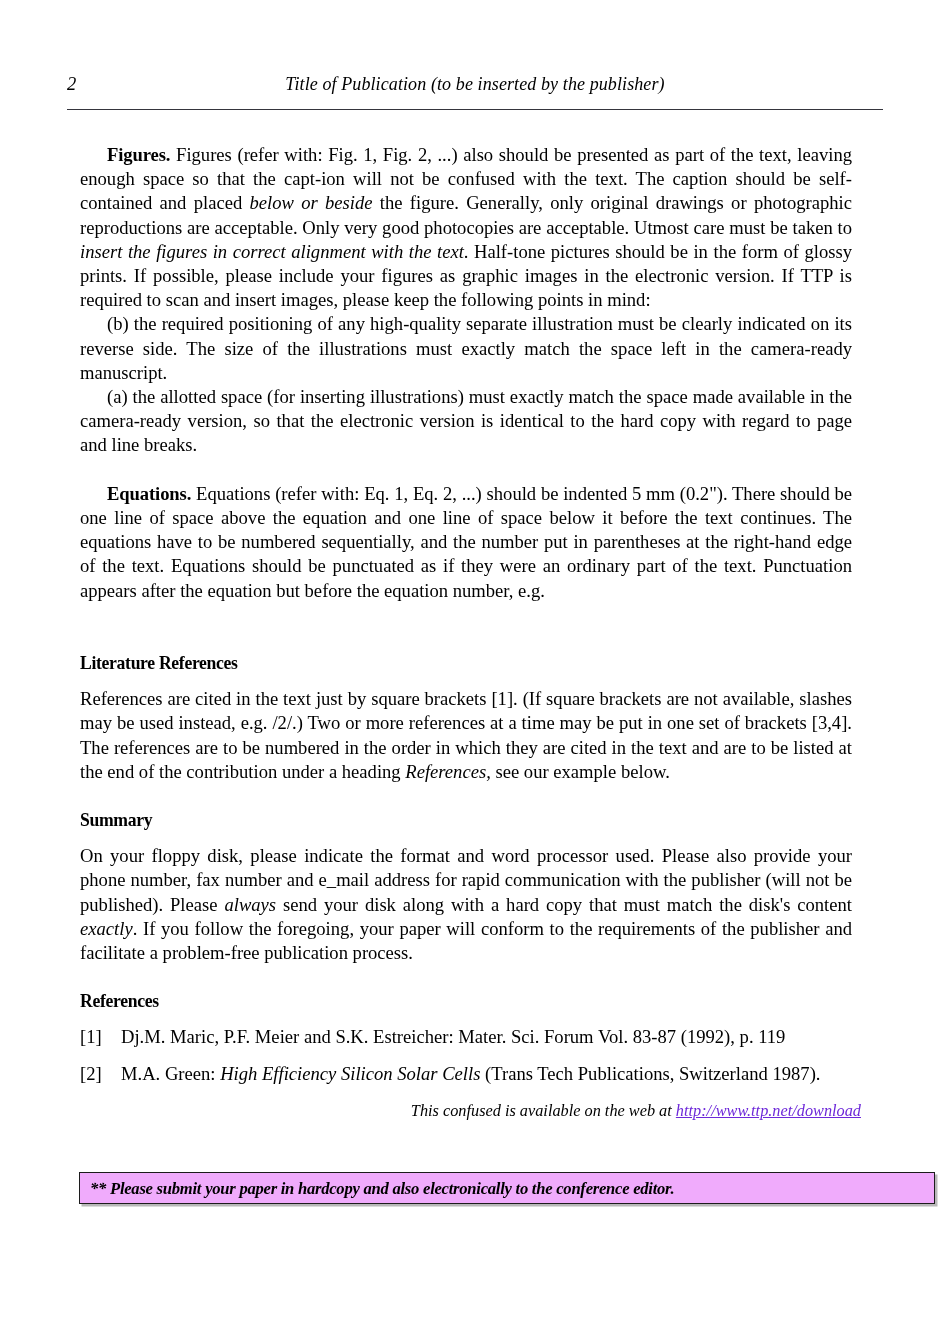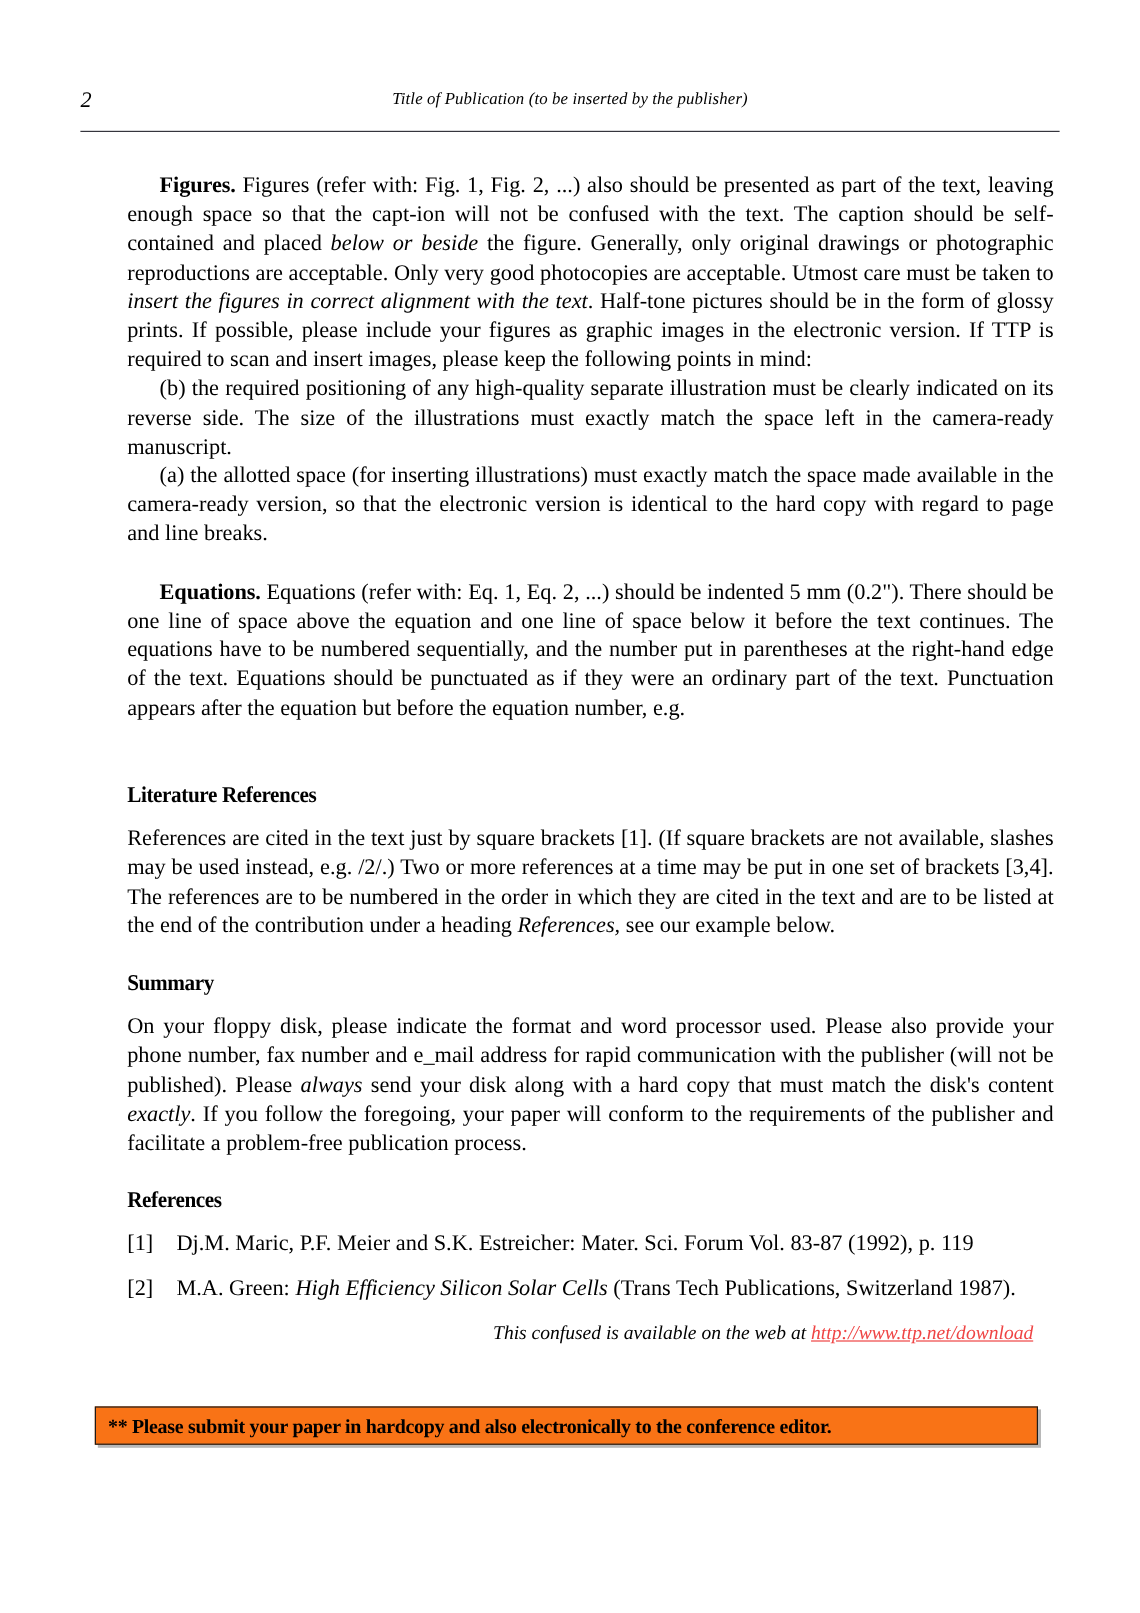--- a/index.html
+++ b/index.html
@@ -33,38 +33,38 @@
     font-size: 18.5px;
     font-style: italic;
     line-height: 24px;
   }
   .running-head .head-title {
     position: absolute;
     left: 0;
     top: 0;
     width: 816px;
     text-align: center;
-    font-size: 14px;
+    font-size: 18px;
     font-style: italic;
     line-height: 24px;
     letter-spacing: 0.1px;
   }
   .head-rule {
     position: absolute;
     left: 67px;
     top: 109px;
     width: 816px;
     height: 0;
     border-top: 1.6px solid #35353d;
   }
 
   
   .col {
     position: absolute;
-    left: 106px;
+    left: 80px;
     top: 143px;
     width: 772px;
   }
 
   p.body {
     margin: 0;
     font-size: 18.6px;
     line-height: 24.2px;
     text-align: justify;
     text-justify: inter-word;
@@ -139,35 +139,36 @@
     left: 89px;
     top: 1100px;
     width: 772px;
     text-align: right;
     font-size: 16.3px;
     font-style: italic;
     line-height: 22px;
   }
   .web-note a,
   .web-note .url {
-    color: #ef4444;
+    color: #6d28d9;
     text-decoration: underline;
   }
 
   
   .notice-box {
     position: absolute;
     left: 79px;
     top: 1172px;
-    width: 786px;
+    width: 856px;
     height: 32px;
     border: 1.4px solid #1c1c1c;
     box-shadow: 2.5px 2.5px 0 0 #b8b8b8;
-    background: #f97316;
+    background: #f0abfc;
     box-sizing: border-box;
+    font-style: italic;
   }
   .notice-box .notice-text {
     position: absolute;
     left: 10px;
     top: 5px;
     font-size: 16.6px;
     line-height: 21px;
     font-weight: bold;
     letter-spacing: -0.25px;
     white-space: nowrap;

